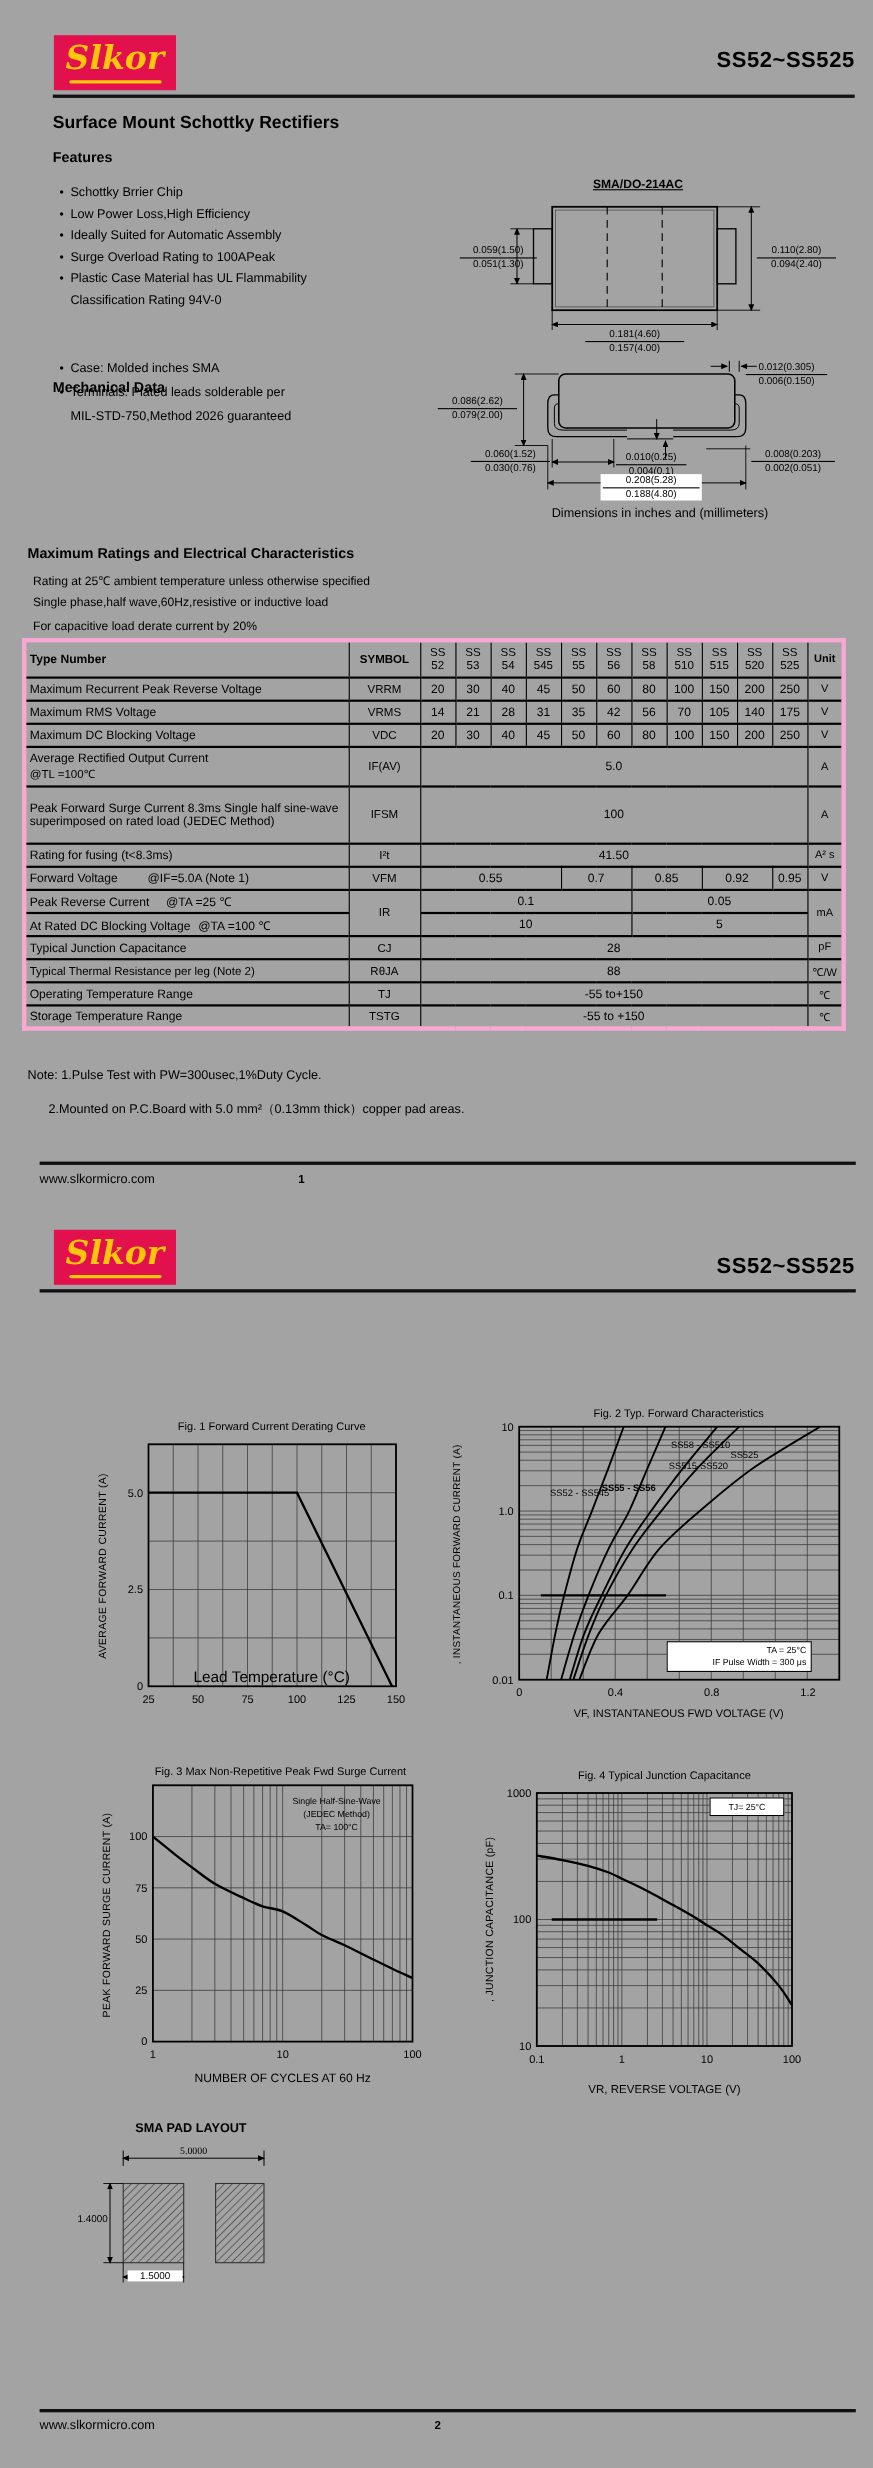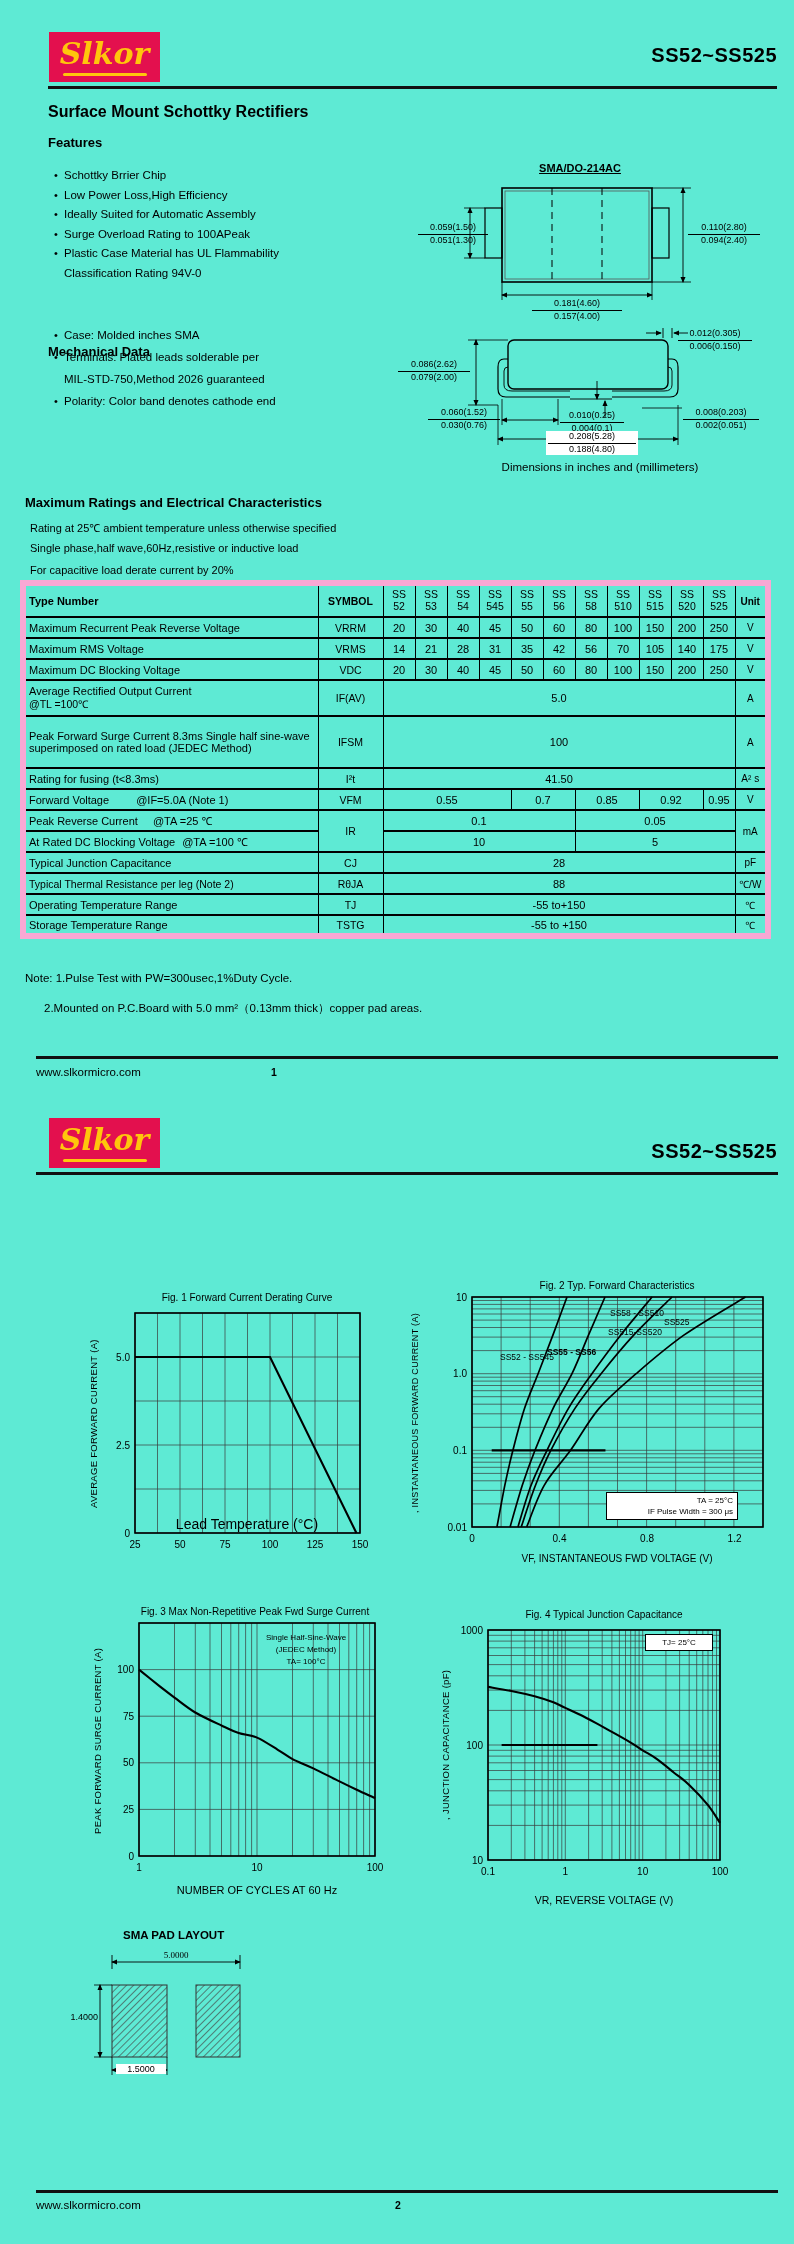--- a/index.html
+++ b/index.html
@@ -1,17 +1,17 @@
 <!DOCTYPE html>
 <html><head>
 <meta charset="utf-8">
 <style>
   html,body{margin:0;padding:0;background:#fff;}
   body{font-family:"Liberation Sans",sans-serif;color:#000;}
-  .doc{position:relative;width:794px;height:2244px;background:#5eead4;overflow:hidden;}
+  .doc{position:relative;width:794px;height:2244px;background:#a3a3a3;overflow:hidden;}
   .abs{position:absolute;}
   
   .logo{width:111px;height:50px;display:flex;align-items:center;justify-content:center;}
   .logo-text{font-family:"DejaVu Serif","Liberation Serif",serif;font-style:italic;font-weight:bold;
     font-size:30px;line-height:1;position:relative;top:-3px;}
   .logo-underline{position:absolute;left:14px;bottom:6px;width:84px;height:3px;border-radius:2px;}
   .doc-title{width:220px;text-align:right;font-size:20px;font-weight:bold;letter-spacing:0.5px;}
   .hrule{background:#111;height:3px;}
   .h1{font-size:16px;font-weight:bold;}
   .h2{font-size:13px;font-weight:bold;}
@@ -26,21 +26,21 @@
   .frac{position:absolute;font-size:9px;line-height:1.3;text-align:center;white-space:nowrap;}
   .frac .ft{border-bottom:1px solid #000;padding:0 1px;}
   .frac .fb{padding:0 1px;}
   .pkg-name{font-size:11px;font-weight:bold;text-decoration:underline;text-align:center;}
   .dims-note{font-size:11.5px;text-align:center;}
   
   .cond{font-size:11px;}
   table.ratings{border-collapse:collapse;table-layout:fixed;width:745px;font-size:11px;}
   table.ratings th,table.ratings td{border-left:1px solid #000;border-right:1px solid #000;
     border-top:2px solid #000;border-bottom:2px solid #000;padding:1px 3px;overflow:hidden;}
-  table.ratings{border:6px solid #f9a8d4;}
+  table.ratings{border:4px solid #f9a8d4;}
   th.dev{white-space:pre-line;font-weight:normal;font-size:10.5px;line-height:1.1;text-align:center;padding:1px 0;}
   td.lab{text-align:left;font-size:11px;}
   td.sym,th.symh{text-align:center;font-size:10.5px;}
   td.val{text-align:center;}
   td.unit,th.unith{text-align:center;font-size:10px;padding:1px 1px;}
   .note{font-size:11.5px;}
   .footer-site{font-size:11.5px;}
   .footer-page{font-size:10.5px;font-weight:bold;text-align:center;width:24px;}
   
   .fig-title{font-size:10px;text-align:center;}
@@ -79,21 +79,20 @@
     <div class="bitem"><span>Surge Overload Rating to 100APeak</span></div>
     <div class="bitem"><span>Plastic Case Material has UL Flammability</span></div>
     <div class="cont">Classification Rating 94V-0</div>
   </div>
 
   <div class="abs h2" style="left:48px;top:300px;margin-top:44px;">Mechanical Data</div>
   <div class="abs blist mech" style="left:52px;top:324px;width:330px;">
     <div class="bitem"><span>Case: Molded  inches SMA</span></div>
     <div class="bitem"><span>Terminals: Plated leads solderable per</span></div>
     <div class="cont">MIL-STD-750,Method 2026 guaranteed</div>
-    <div class="bitem"><span>Polarity: Color band denotes cathode end</span></div>
   </div>
 
   <div class="abs pkg-name" style="left:520px;top:162px;width:120px;">SMA/DO-214AC</div>
 
   <svg class="abs" style="left:455px;top:160px;" width="330" height="160">
     <defs>
       <marker id="arr" markerWidth="7" markerHeight="6" refX="6" refY="3" orient="auto-start-reverse">
         <path d="M0,0 L7,3 L0,6 Z" fill="#000"></path>
       </marker>
     </defs>

